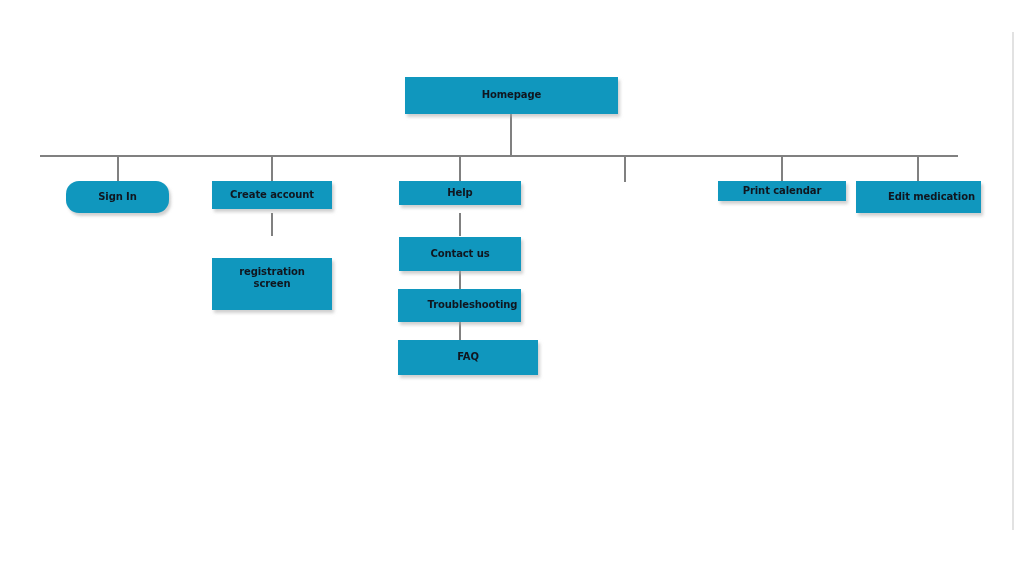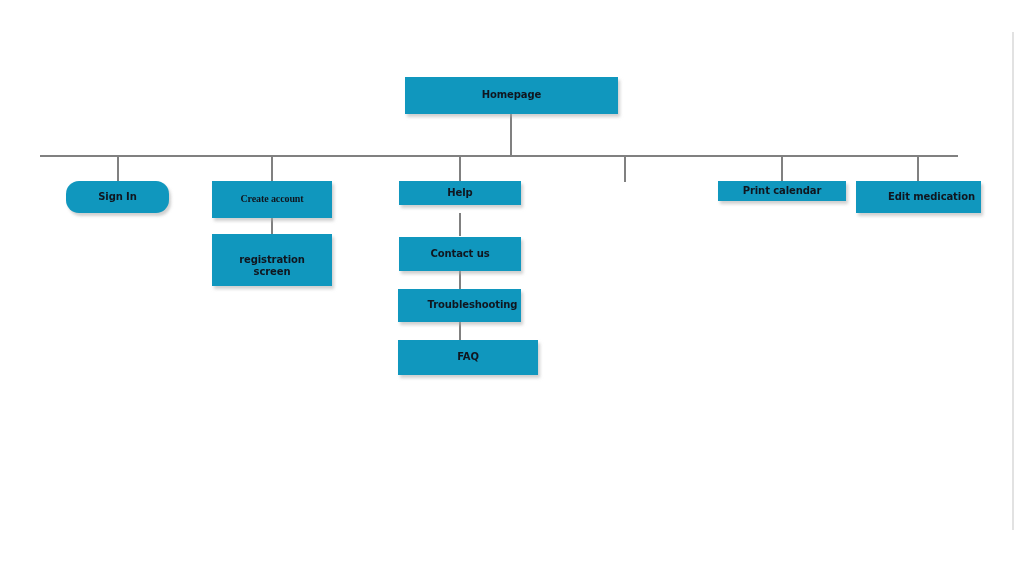--- a/index.html
+++ b/index.html
@@ -53,21 +53,22 @@
     justify-content: center;
     text-align: center;
     box-sizing: border-box;
     white-space: nowrap;
     letter-spacing: -0.1px;
     z-index: 2;
   }
   .node.wrap {
     white-space: normal;
     display: block;
-    padding-top: 20px;
+    padding-top: 8px;
+    margin-top: 24px;
   }
   .node.wrap .ln {
     display: block;
     width: 100%;
     text-align: center;
   }
   .node.wrap .ln.first { text-align: center; }
 
   
   .node.overflow {
@@ -96,21 +97,21 @@
   <div class="line v" style="left:271px; top:213px; height:23px;"></div>
 
   <div class="line v" style="left:459px; top:213px; height:23px;"></div>
   <div class="line v" style="left:459px; top:271px; height:18px;"></div>
   <div class="line v" style="left:459px; top:322px; height:18px;"></div>
 
   <div class="node" style="left:405px; top:77px; width:213px; height:37px;">Homepage</div>
 
   <div class="node" style="left:66px; top:181px; width:103px; height:32px;border-radius:13px;">Sign In</div>
 
-  <div class="node" style="left:212px; top:181px; width:120px; height:37px;font-family:Liberation Serif, serif;">Create account</div>
+  <div class="node" style="left:212px; top:181px; width:120px; height:28px;">Create account</div>
 
   <div class="node" style="left:399px; top:181px; width:122px; height:24px;">Help</div>
 
 
   <div class="node" style="left:718px; top:181px; width:128px; height:20px;">Print calendar</div>
 
   <div class="node overflow" style="left:856px; top:181px; width:125px; height:32px;">Edit medication</div>
 
   <div class="node wrap" style="left:212px; top:234px; width:120px; height:52px;">
     <span class="ln first">registration</span>

